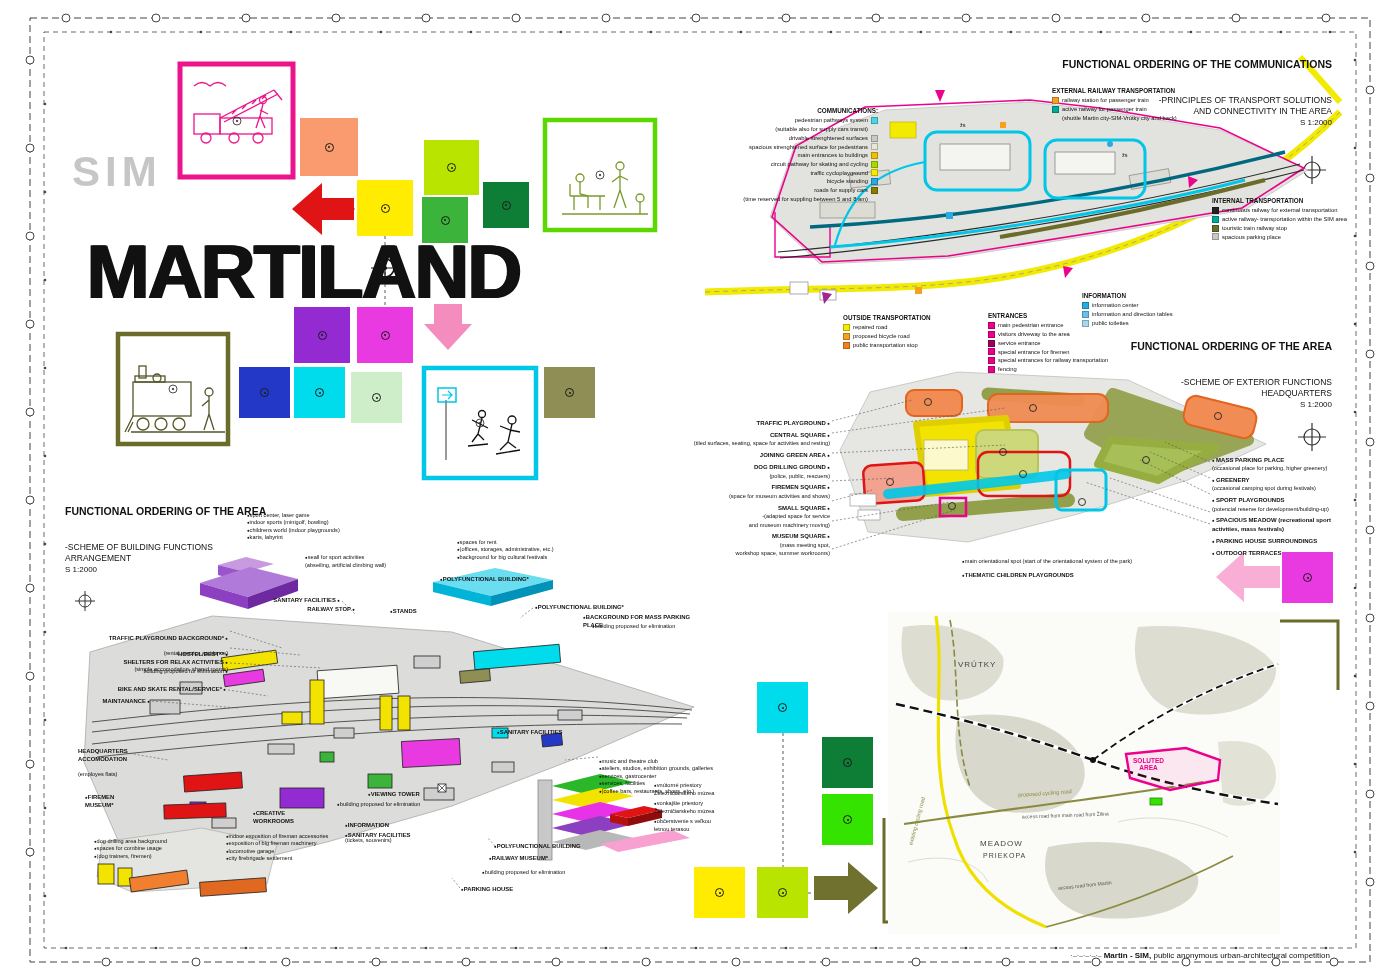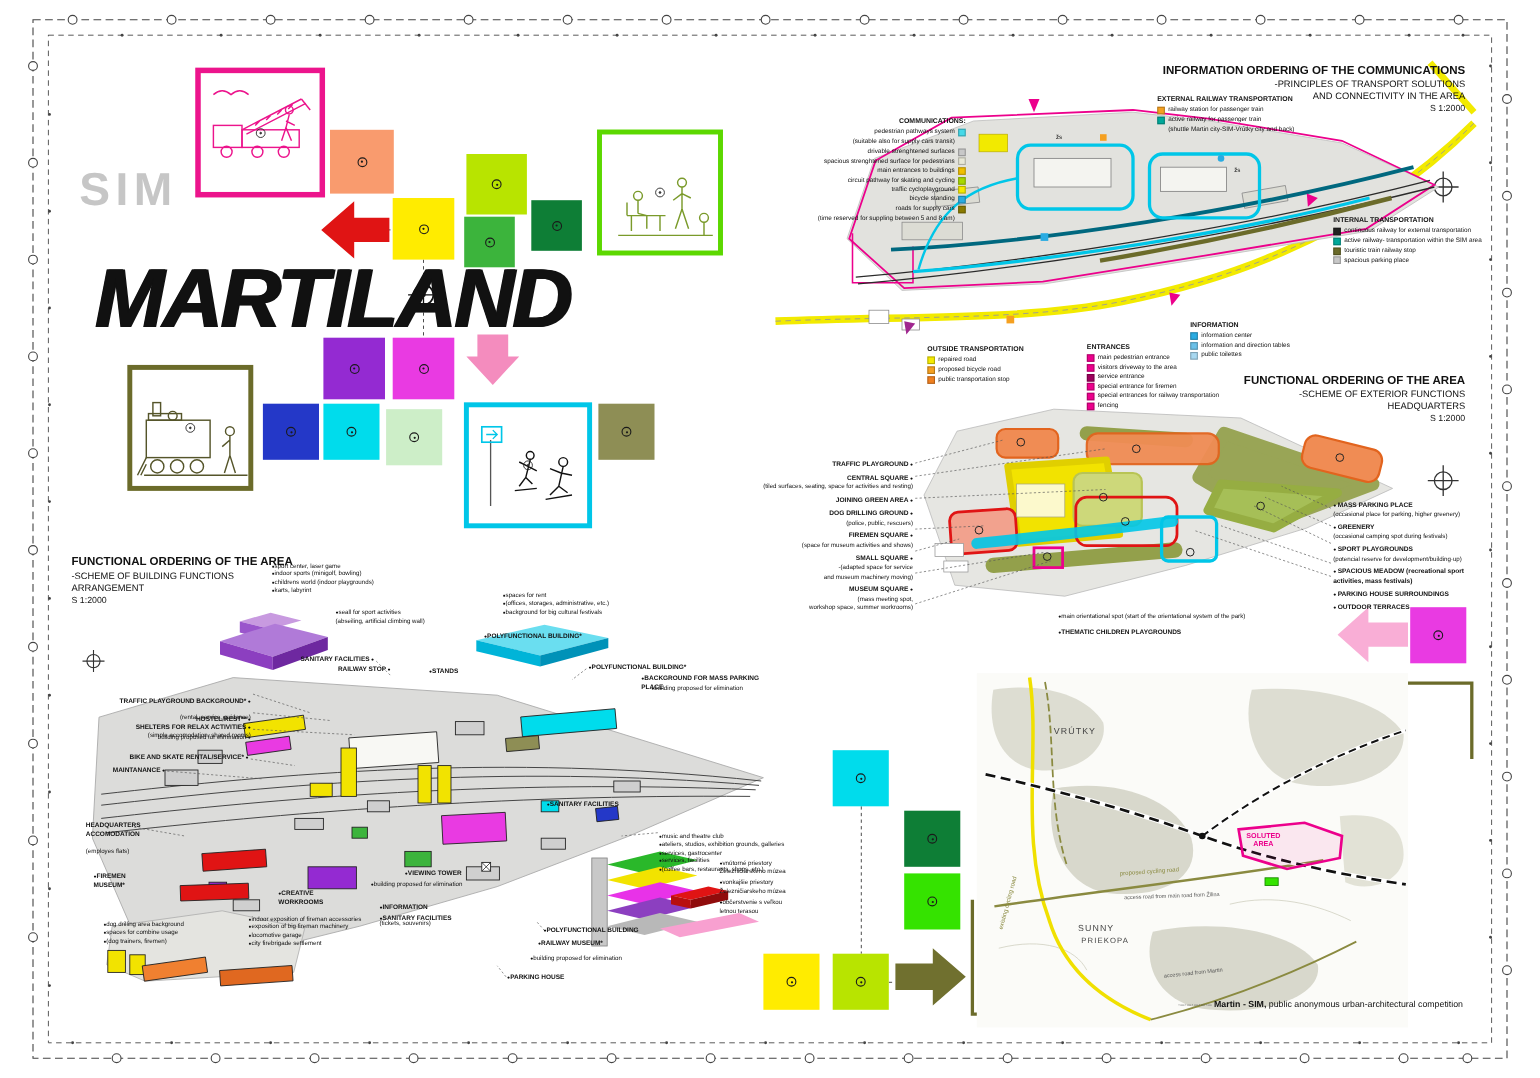--- a/index.html
+++ b/index.html
@@ -5,28 +5,28 @@
   html,body{margin:0;padding:0;background:#fff;}
   .poster{position:relative;width:1400px;height:980px;background:#fff;overflow:hidden;
           font-family:"Liberation Sans",sans-serif;color:#111;}
   svg{display:block}
   #art{position:absolute;left:0;top:0;}
 
   
   .h-sim{position:absolute;left:72px;top:148px;font-size:42px;font-weight:bold;color:#c6c6c6;letter-spacing:5px;}
   .h-l1{position:absolute;left:70px;top:202px;font-size:27px;font-weight:bold;letter-spacing:1px;}
   .h-l2{position:absolute;left:86px;top:228px;font-size:76px;font-weight:bold;letter-spacing:-2px;
-        text-shadow:1.6px 0 #111,-0.6px 0 #111;font-style:italic;}
+        text-shadow:1.6px 0 #111,-0.6px 0 #111;}
   .h-sub{position:absolute;left:478px;top:310px;font-size:22px;font-weight:bold;line-height:1.18;white-space:pre-line;}
 
   
   .sec{position:absolute;line-height:1.25;}
   .sec.r{text-align:right;}
   .sec .t{font-weight:bold;font-size:10.5px;}
-  .sec .s{font-size:8.5px;white-space:pre-line;}
+  .sec .s{font-size:8.5px;white-space:pre-line;margin-top:24px;}
   .sec .sc{font-size:8px;margin-top:2px;}
 
   
   .sw{position:absolute;}
   .sw::after{content:"";position:absolute;left:50%;top:50%;width:7px;height:7px;margin:-4.5px 0 0 -4.5px;
              border:1px solid #1a1a1a;border-radius:50%;}
   .sw::before{content:"";position:absolute;left:50%;top:50%;width:2px;height:2px;margin:-1px 0 0 -1px;
               background:#1a1a1a;border-radius:50%;z-index:1;}
 
   
@@ -52,21 +52,21 @@
   .bl.ra{text-align:right;}
   .dl::before{content:"\25CF ";font-size:4.6px;}
   .dr::after{content:" \25CF";font-size:4.6px;}
   .dotlist .row::before{content:"\25CF ";font-size:4.3px;}
   .dotlist .row{white-space:pre-line;}
 
   
   .wl{position:absolute;color:#444;}
 
   
-  .footer{position:absolute;right:70px;top:908px;font-size:8px;color:#111;white-space:nowrap;}
+  .footer{position:absolute;right:70px;top:951px;font-size:8px;color:#111;white-space:nowrap;}
   .footer::before{content:"\B7\2013\B7\2013\B7\2013\B7\2013\B7\2013  ";color:#555;font-size:7px;}
   .footer .fb{font-weight:bold;}
   .fr-ring{fill:#fff;stroke:#444;stroke-width:1;}
   .fr-dot{fill:#444;}
 </style>
 </head>
 <body>
 
 <div class="poster">
 
@@ -481,21 +481,21 @@
 <div class="sw" style="left: 351px; top: 372px; width: 51px; height: 51px; background: rgb(205, 238, 200);"></div>
 <div class="sw" style="left: 544px; top: 367px; width: 51px; height: 51px; background: rgb(142, 142, 85);"></div>
 <div class="sw" style="left: 757px; top: 682px; width: 51px; height: 51px; background: rgb(0, 220, 236);"></div>
 <div class="sw" style="left: 822px; top: 737px; width: 51px; height: 51px; background: rgb(14, 126, 54);"></div>
 <div class="sw" style="left: 822px; top: 794px; width: 51px; height: 51px; background: rgb(53, 227, 0);"></div>
 <div class="sw" style="left: 694px; top: 867px; width: 51px; height: 51px; background: rgb(255, 236, 0);"></div>
 <div class="sw" style="left: 757px; top: 867px; width: 51px; height: 51px; background: rgb(184, 228, 0);"></div>
 <div class="sw" style="left: 1282px; top: 552px; width: 51px; height: 51px; background: rgb(233, 58, 226);"></div>
 
 <div class="sec r" style="right:68px;top:58px;width:310px">
-  <div class="t">INFORMATION ORDERING OF THE COMMUNICATIONS</div>
+  <div class="t">FUNCTIONAL ORDERING OF THE COMMUNICATIONS</div>
   <div class="s">-PRINCIPLES OF TRANSPORT SOLUTIONS
 AND CONNECTIVITY IN THE AREA</div>
   <div class="sc">S 1:2000</div>
 </div>
 <div class="sec r" style="right:68px;top:340px;width:260px">
   <div class="t">FUNCTIONAL ORDERING OF THE AREA</div>
   <div class="s">-SCHEME OF EXTERIOR FUNCTIONS
 HEADQUARTERS</div>
   <div class="sc">S 1:2000</div>
 </div>
@@ -747,21 +747,21 @@
   <div><div class="row">music and theatre club</div><div class="row">ateliers, studios, exhibition grounds, galleries</div><div class="row">services, gastrocenter</div><div class="row">services, facilities</div><div class="row">(coffee bars, restaurants, shops, etc.)</div></div>
 </div>
 <div class="bl dl" style="left:654px;top:782px;width:110px">vnútorné priestory
 Železničiarskeho múzea</div>
 <div class="bl dl" style="left:654px;top:800px;width:110px">vonkajšie priestory
 Železničiarskeho múzea</div>
 <div class="bl dl" style="left:654px;top:818px;width:110px">občerstvenie s veľkou
 letnou terasou</div>
 
 <div class="wl" style="left:958px;top:660px;font-size:8px;letter-spacing:1px">VRÚTKY</div>
-<div class="wl" style="left:980px;top:839px;font-size:8px;letter-spacing:1px">SUNNY</div>
+<div class="wl" style="left:980px;top:839px;font-size:8px;letter-spacing:1px">MEADOW</div>
 <div class="wl" style="left:983px;top:852px;font-size:7px;letter-spacing:1px">PRIEKOPA</div>
 <div class="wl" style="left:1133px;top:757px;font-size:6.5px;font-weight:bold;color:#ec008c;text-align:center;white-space:pre-line">SOLUTED
 AREA</div>
 <div class="wl" style="left:1018px;top:790px;font-size:5.5px;color:#8a8a40;transform:rotate(-4deg)">proposed cycling road</div>
 <div class="wl" style="left:892px;top:818px;font-size:5.5px;color:#8a8a40;transform:rotate(-75deg)">existing cycling road</div>
 <div class="wl" style="left:1058px;top:882px;font-size:5px;color:#555;transform:rotate(-6deg)">access road from Martin</div>
 <div class="wl" style="left:1022px;top:812px;font-size:5px;color:#555;transform:rotate(-2deg)">access road from main road from Žilina</div>
 
 <div class="footer">
   <span class="fb">Martin - SIM,</span><span> public anonymous urban-architectural competition</span>

